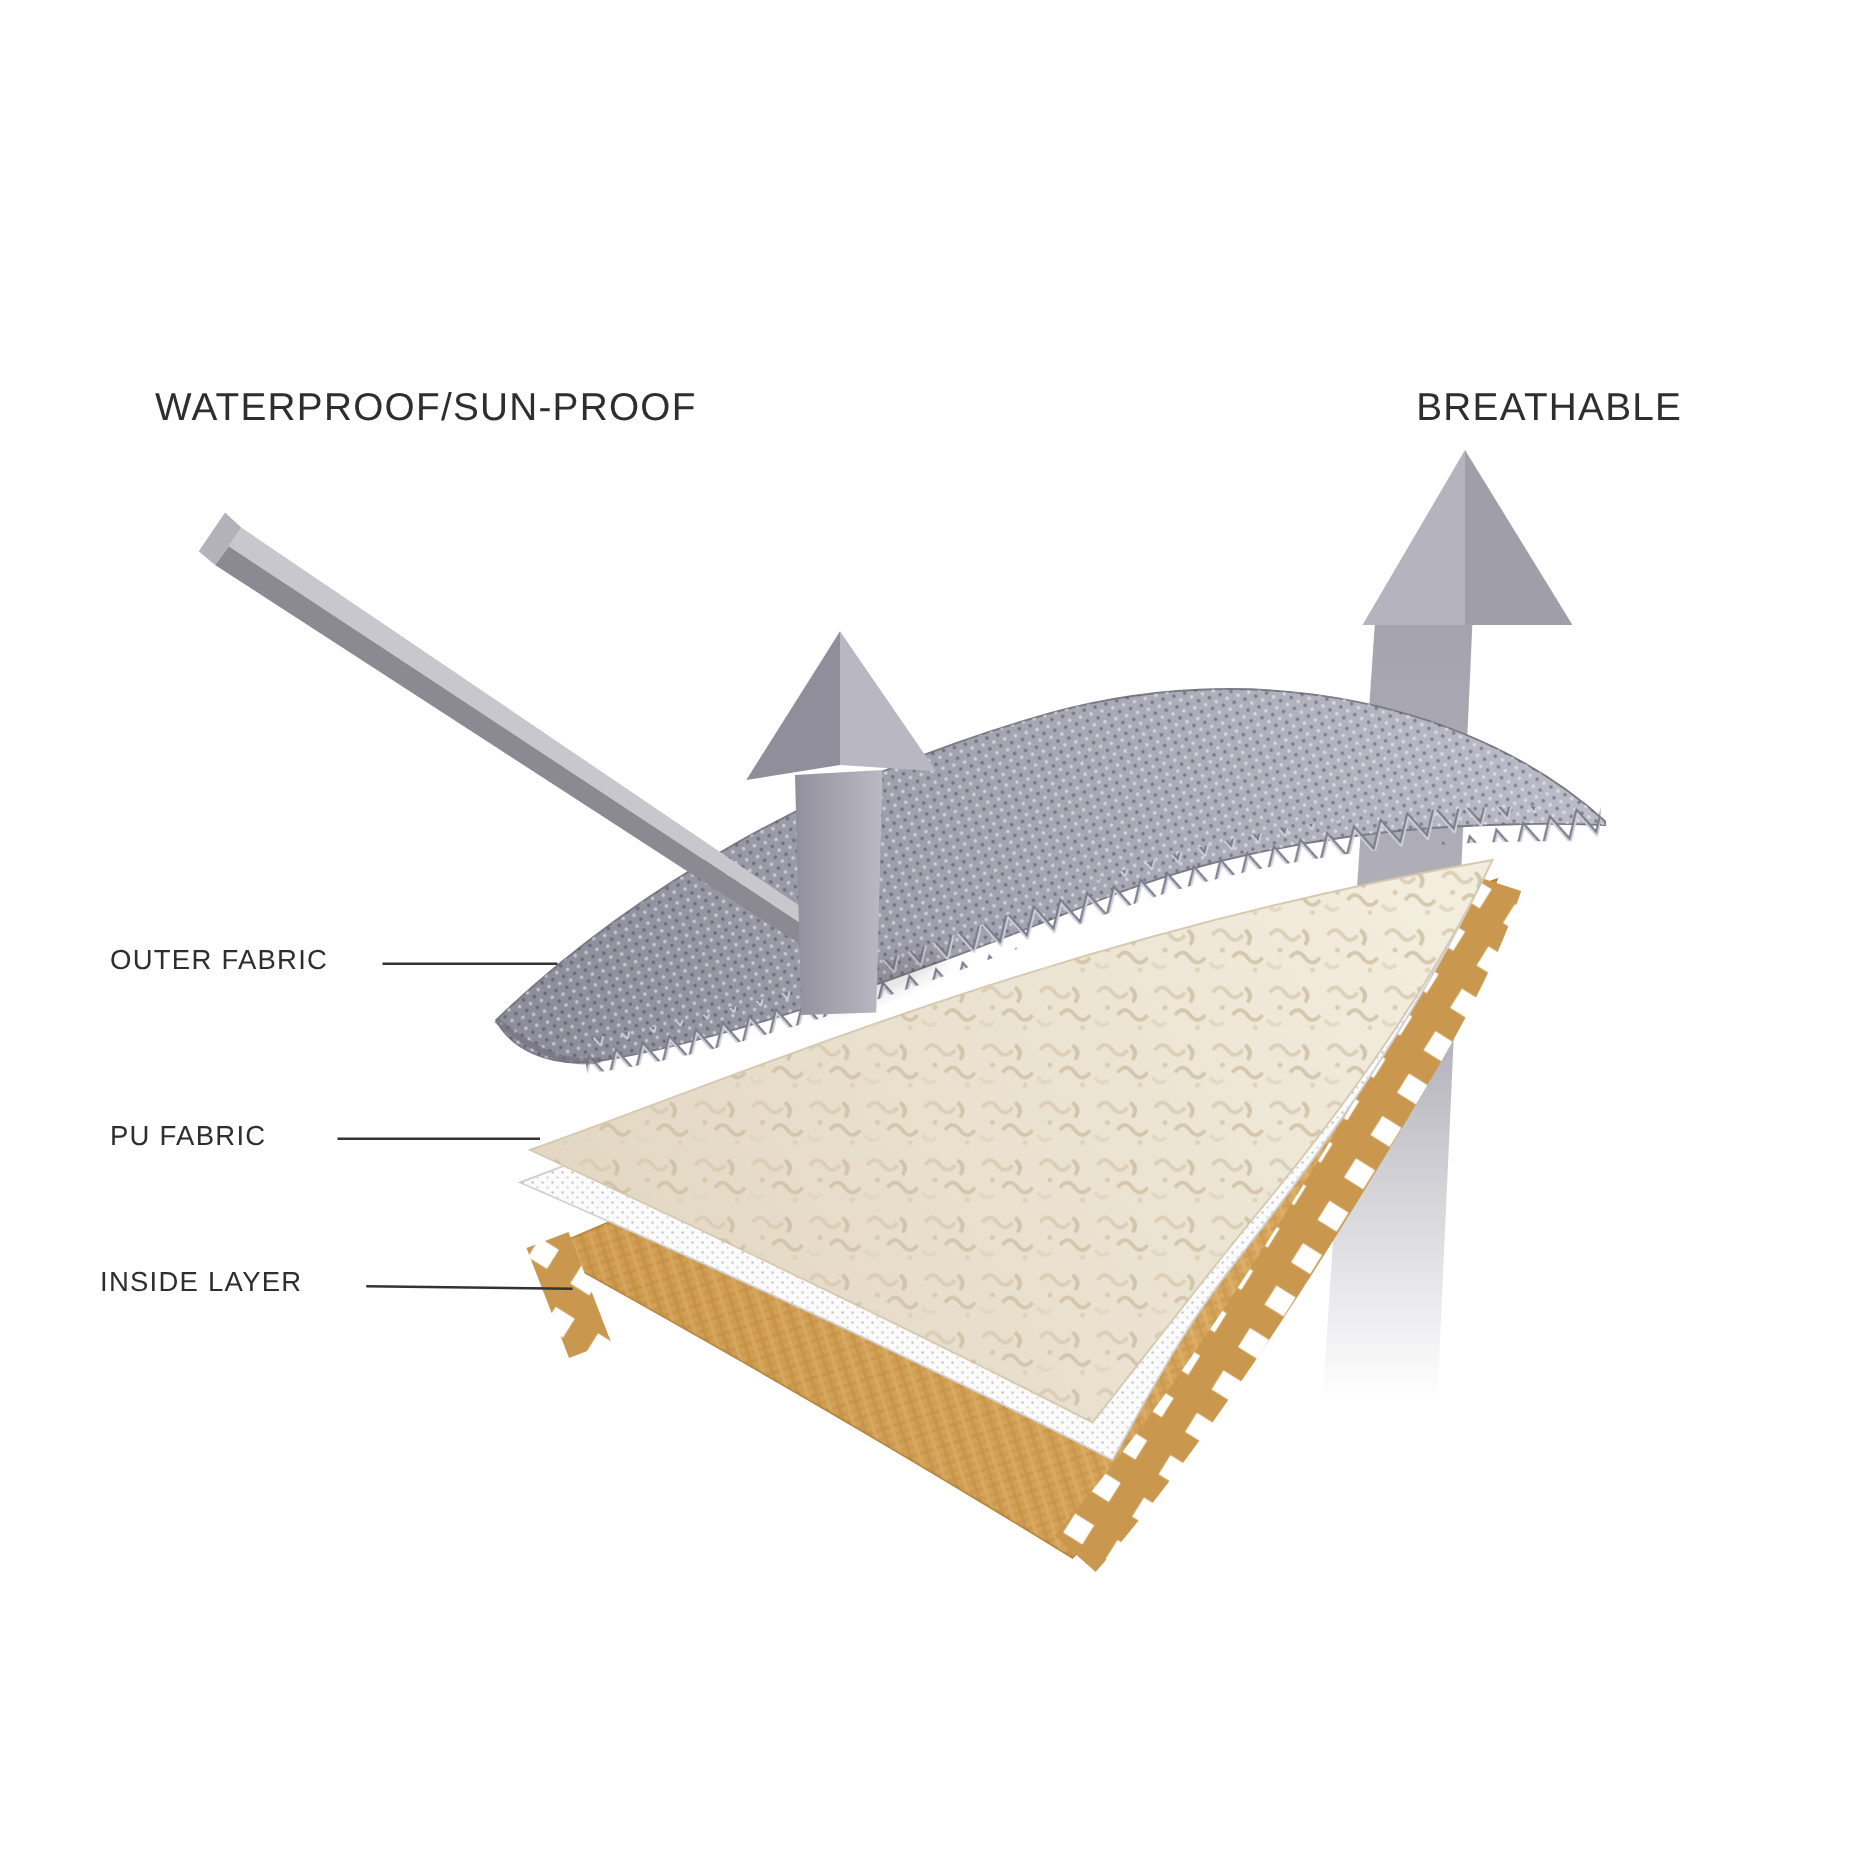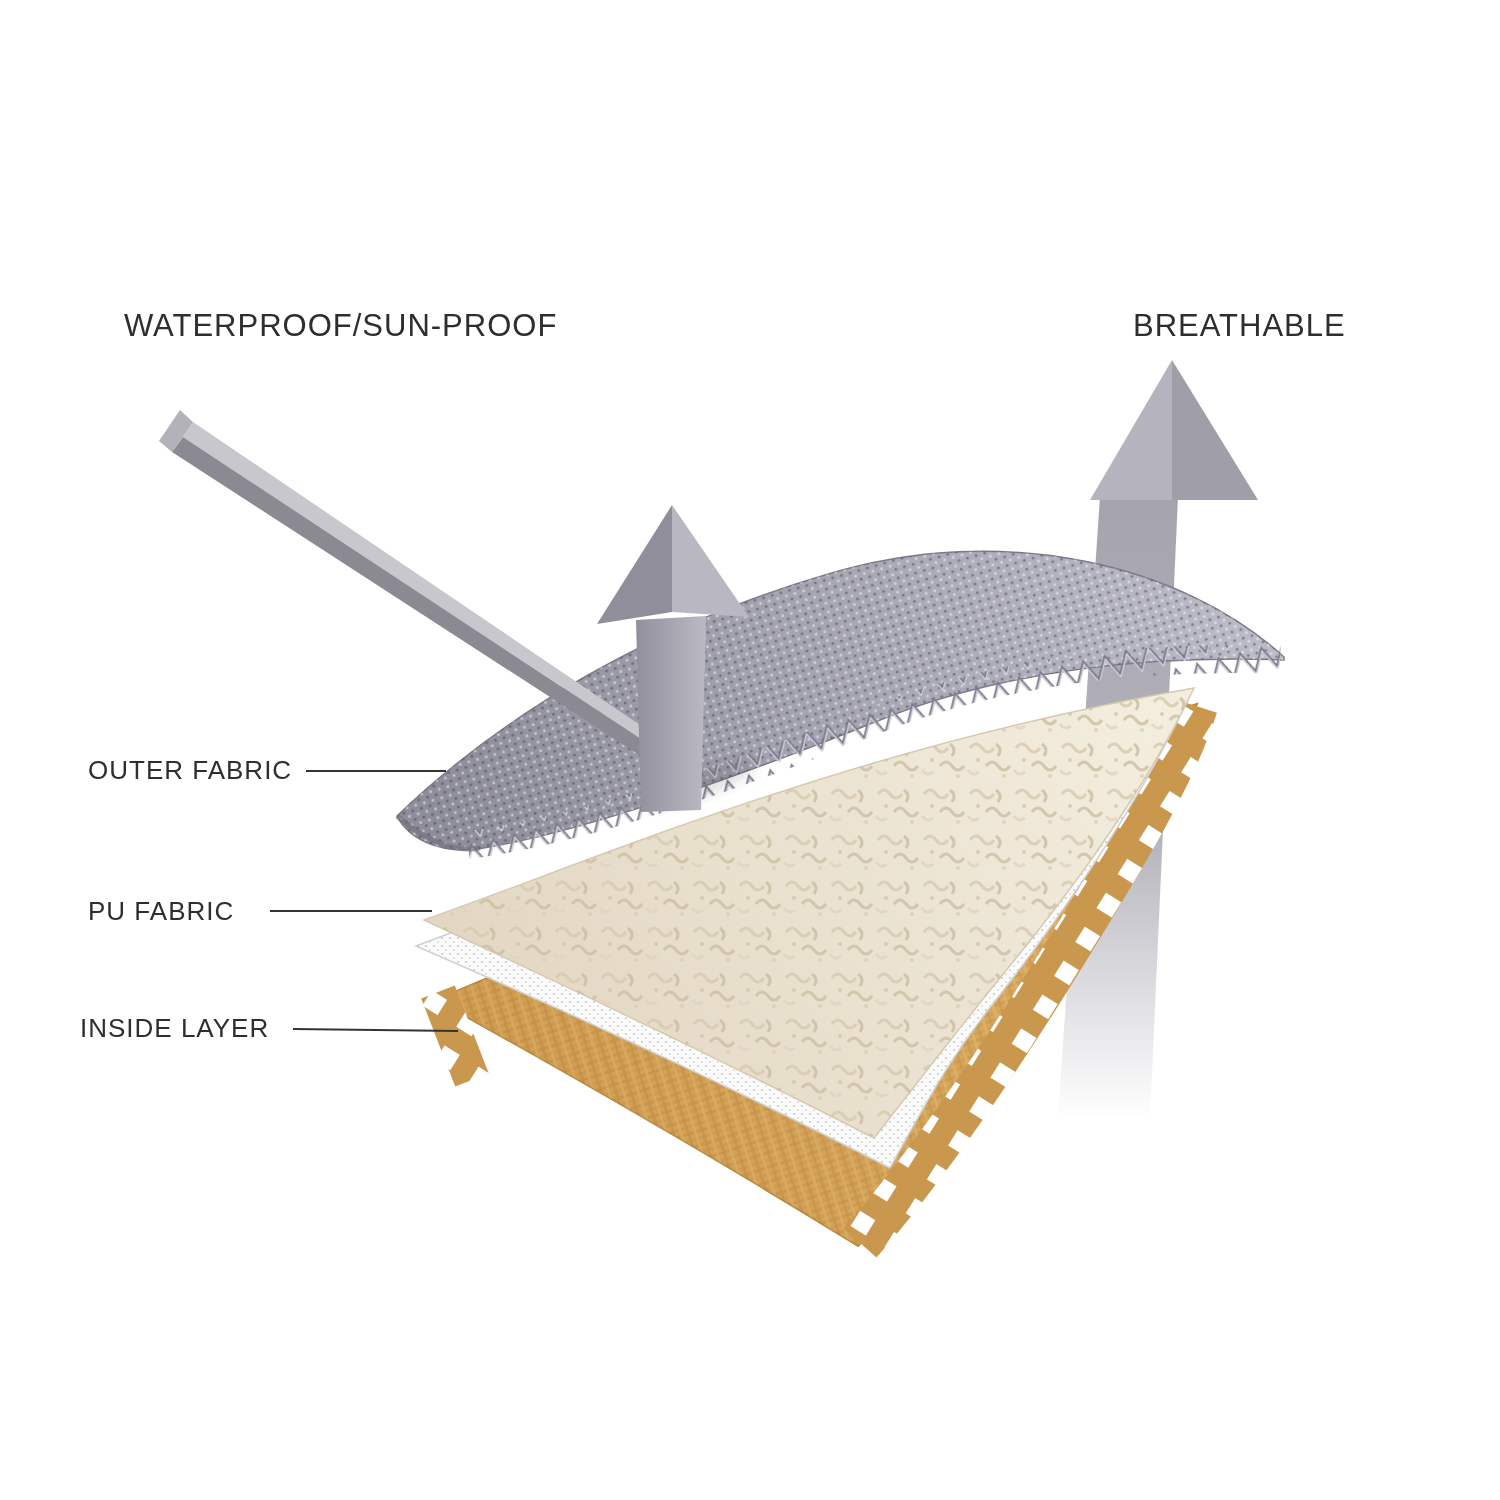--- a/index.html
+++ b/index.html
@@ -1,18 +1,18 @@
 <!DOCTYPE html>
 <html><head>
 <meta charset="utf-8">
 <style>
   html,body{margin:0;padding:0;background:#ffffff;}
   body{width:1500px;height:1500px;position:relative;font-family:"Liberation Sans",sans-serif;}
   .stage{position:absolute;inset:0;}
-  .lbl{position:absolute;color:#2e2e2e;font-size:26px;letter-spacing:1px;white-space:nowrap;}
+  .lbl{position:absolute;color:#2e2e2e;font-size:22px;letter-spacing:1px;white-space:nowrap;}
   .lbl-top{font-size:31px;}
   svg{position:absolute;left:0;top:0;}
 </style>
 </head>
 <body>
 
 <div class="stage">
 
   <svg width="1500" height="1500" viewBox="0 0 1500 1500">
     <defs>

